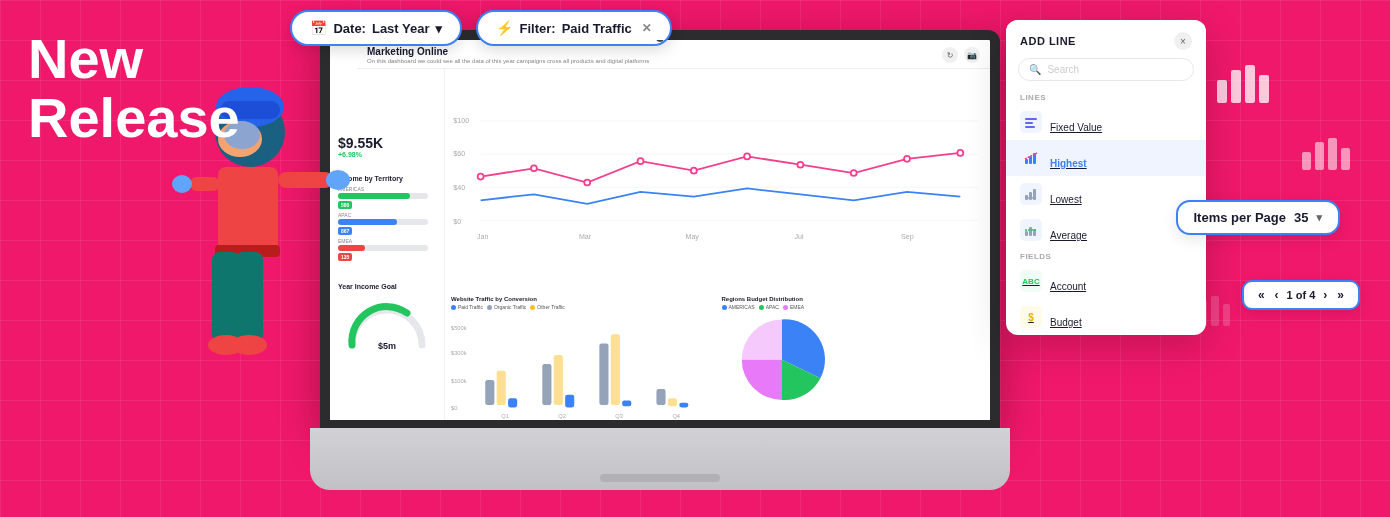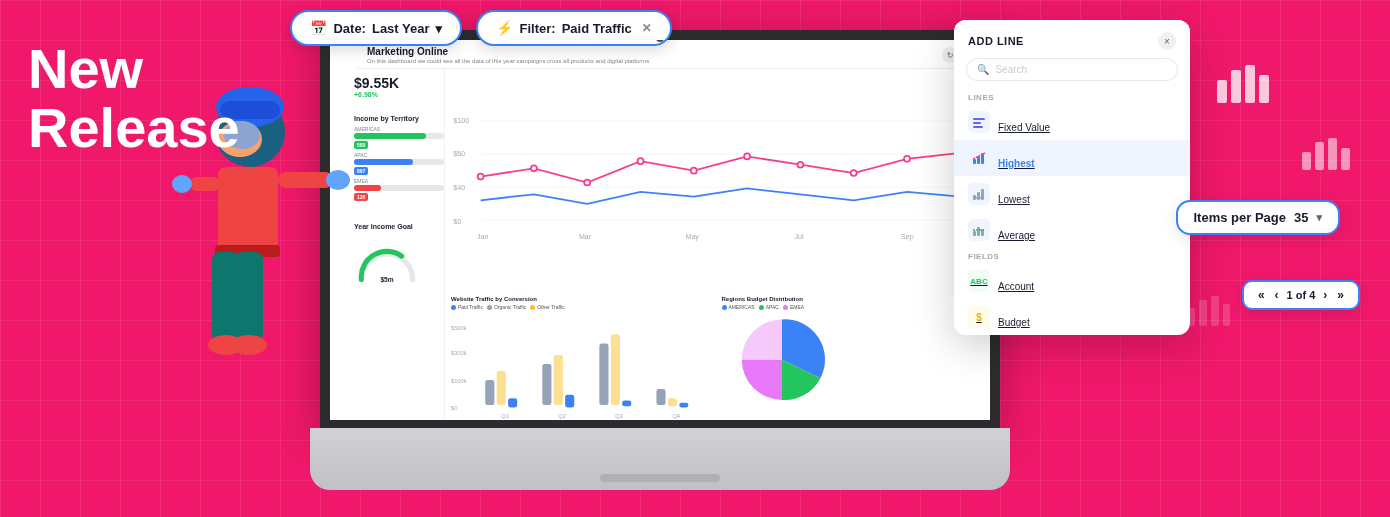--- a/index.html
+++ b/index.html
@@ -21,21 +21,21 @@
         linear-gradient(90deg, rgba(255,255,255,0.08) 1px, transparent 1px);
       background-size: 40px 40px;
       pointer-events: none;
       z-index: 0;
     }
 
     
     .hero-text {
       position: absolute;
       left: 28px;
-      top: 40px;
+      top: 30px;
       z-index: 10;
       color: white;
       font-size: 56px;
       font-weight: 900;
       line-height: 1.05;
       text-shadow: none;
     }
 
     
     .deco-chart-1 {
@@ -179,25 +179,26 @@
     }
 
     .dash-body {
       display: flex;
       flex: 1;
       overflow: hidden;
     }
 
     .dash-left {
       width: 115px;
-      padding: 6px 24px;
+      padding: 6px 8px;
       border-right: 1px solid #f0f0f0;
       display: flex;
       flex-direction: column;
       gap: 15px;
+      justify-content: center;
     }
 
     .metric-value {
       font-size: 14px;
       font-weight: 700;
       color: #1a1a2e;
     }
 
     .metric-change {
       font-size: 7px;
@@ -351,24 +352,24 @@
 
     .filter-x {
       color: #888;
       font-size: 12px;
       margin-left: 4px;
     }
 
     
     .add-line-panel {
       position: absolute;
-      right: 200px;
+      right: 184px;
       top: 20px;
       z-index: 15;
-      width: 236px;
+      width: 200px;
       background: white;
       border-radius: 12px;
       box-shadow: 0 10px 40px rgba(0,0,0,0.2);
       overflow: hidden;
     }
 
     .panel-header {
       background: white;
       padding: 12px 14px 8px;
       display: flex;

